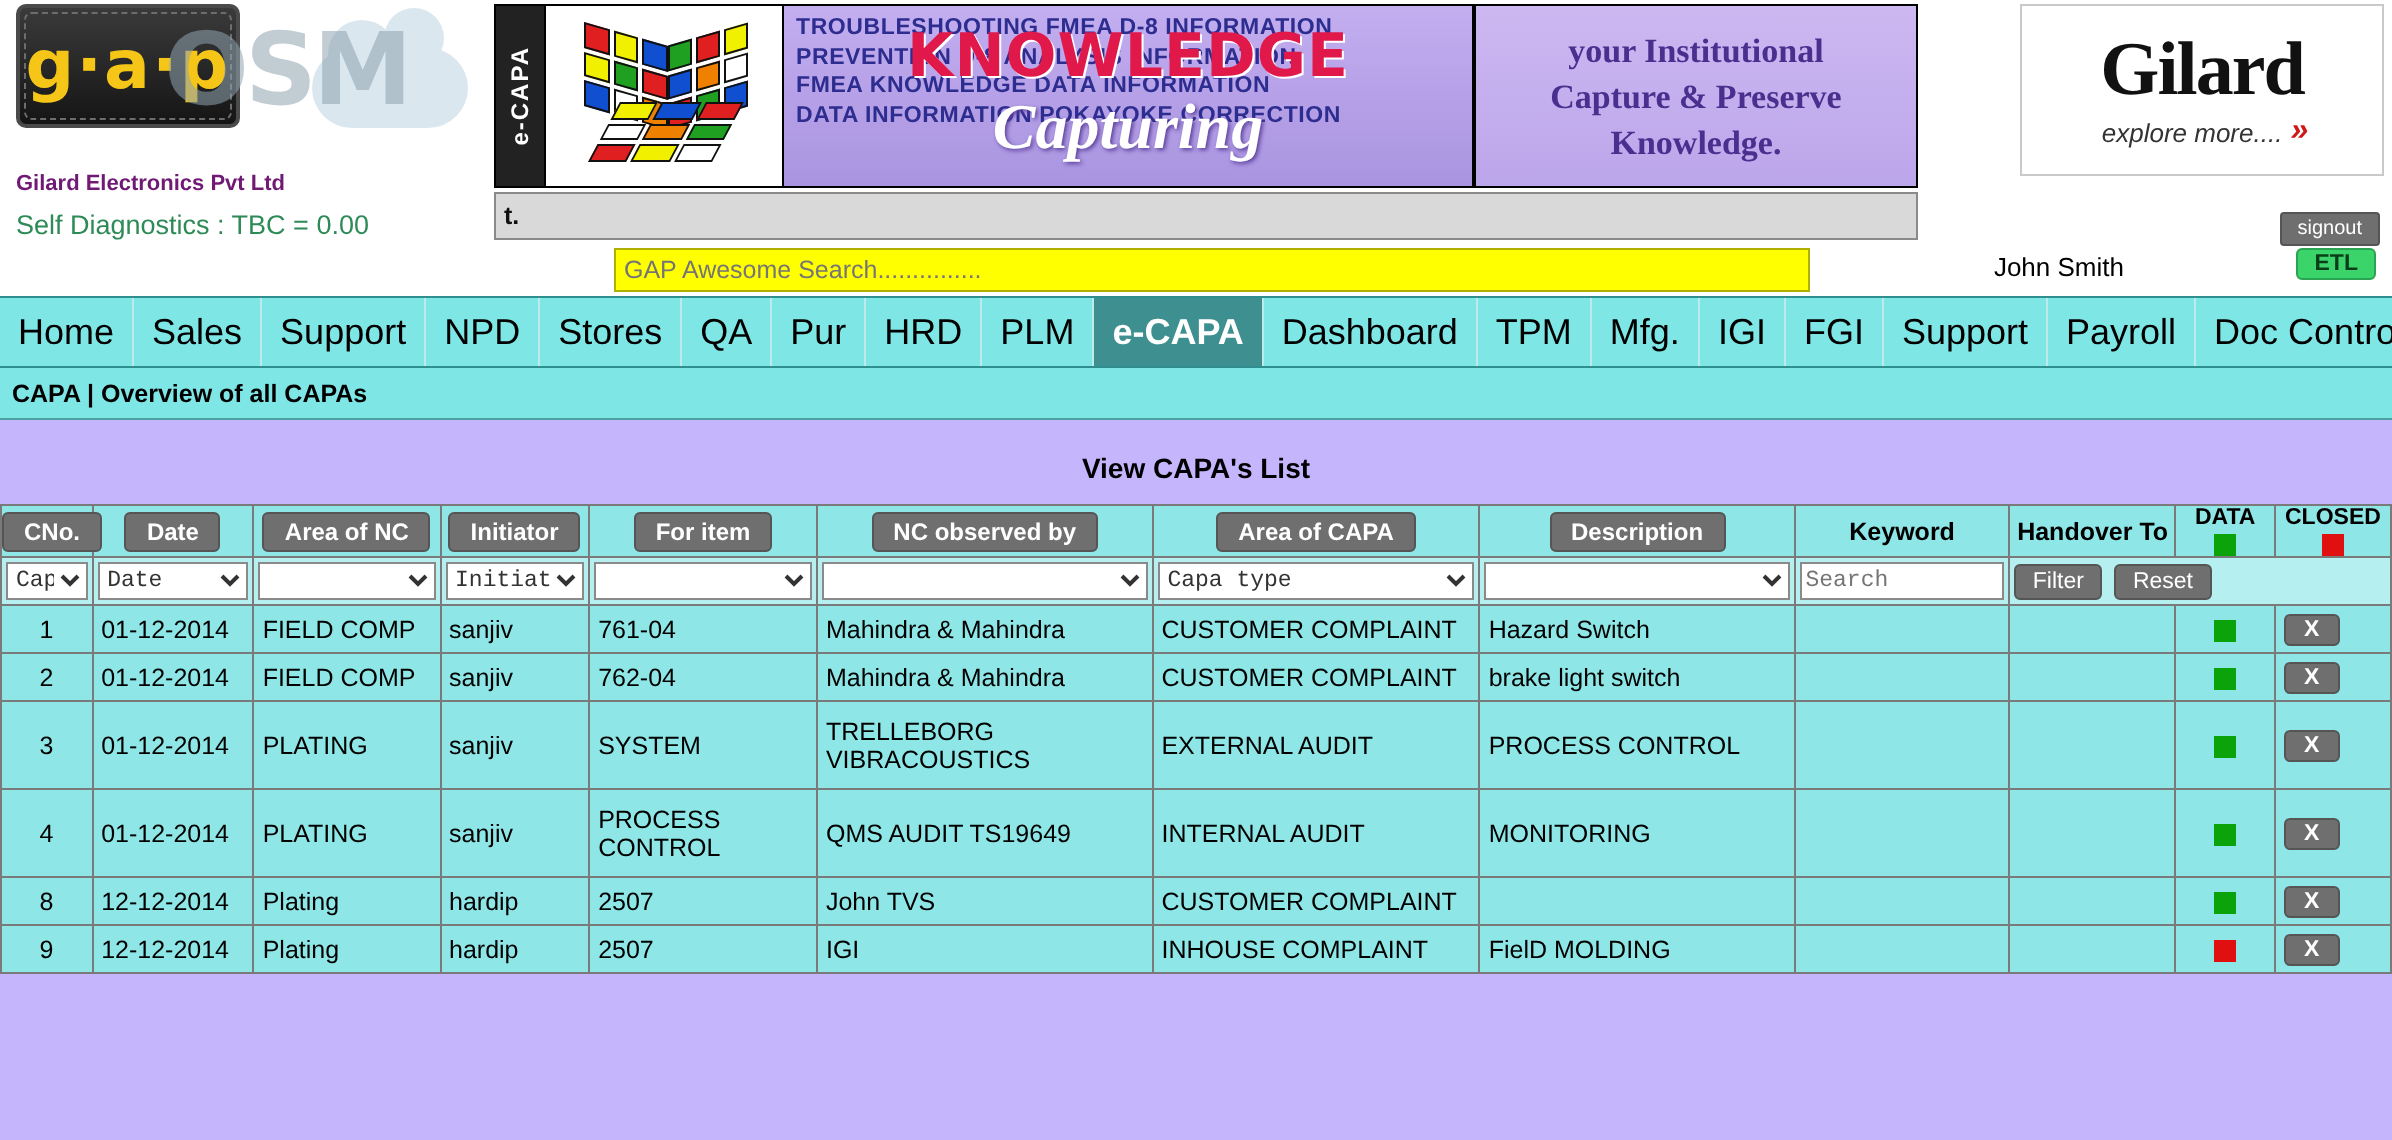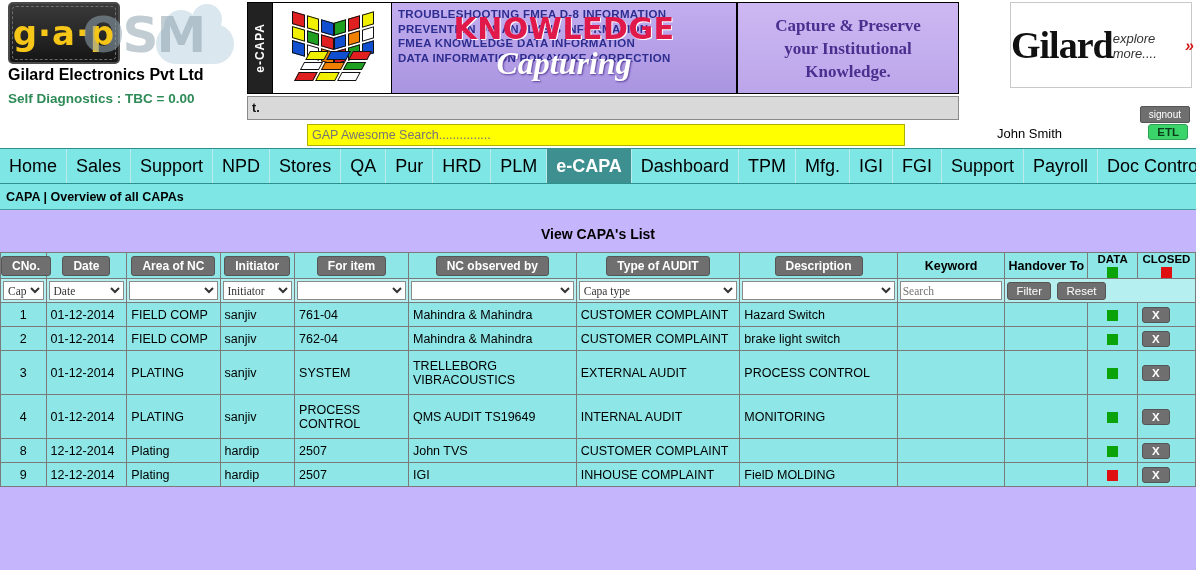--- a/index.html
+++ b/index.html
@@ -42,24 +42,24 @@
   }
   .cloud-shape:before{
     content:""; position:absolute; left:8px; top:-14px; width:34px; height:34px;
     background:#cfe0ea; border-radius:50%;
   }
   .cloud-shape:after{
     content:""; position:absolute; left:36px; top:-20px; width:30px; height:30px;
     background:#cfe0ea; border-radius:50%;
   }
   .company-name {
-    margin-top: 2px; font-size: 16px; font-weight: bold; color: #000000;
+    margin-top: 22px; font-size: 11px; font-weight: bold; color: #701a75;
   }
   .selfdiag {
-    margin-top: 7px; font-size: 13.5px; color: #2e8b57; font-weight: bold;
+    margin-top: 7px; font-size: 13.5px; color: #2e8b57; font-weight: normal;
   }
 
   
   .banner { position: absolute; left: 247px; top: 2px; width: 712px; height: 92px; display:flex; }
   .banner-tab {
     width: 26px; background: #222; color: #fff; font-size: 12px; font-weight: bold;
     display: flex; align-items: center; justify-content: center;
     border: 1px solid #000;
   }
   .banner-tab span { writing-mode: vertical-rl; transform: rotate(180deg); letter-spacing: 1px; }
@@ -113,21 +113,21 @@
   .search-input {
     position:absolute; left:60px; top:0; width:598px; height:22px;
     background:#ffff00; border:1px solid #b0b000; font-size:12.5px;
     color:#555; padding-left:4px; font-family:"Liberation Sans", sans-serif;
   }
 
   
   .gilard {
     position:absolute; right: 4px; top: 2px; width: 182px; height: 86px;
     background:#fff; border:1px solid #c9c9c9;
-    display:flex; flex-direction:row; align-items:center; justify-content:center;
+    display:flex; flex-direction:column; align-items:center; justify-content:center;
   }
   .gilard .g-name {
     font-family:"Liberation Serif", serif; font-size: 38px; font-weight:bold; color:#111;
     letter-spacing:-1px; line-height:40px;
   }
   .gilard .g-sub {
     font-size: 13px; color:#333; font-style:italic; margin-top:2px;
     display:flex; align-items:center; gap:4px;
   }
   .g-arrow { color:#d01a1a; font-weight:bold; letter-spacing:-3px; font-size:16px;}
@@ -180,21 +180,21 @@
     padding:2px 10px; border-radius:3px; border:1px solid #555;
   }
   .hdr-plain { font-size:12.5px; font-weight:bold; color:#000; }
   .hdr-open, .hdr-closed { font-size:11.5px; font-weight:bold; color:#000; line-height:12px; }
   .sq { display:block; width:11px; height:11px; margin:2px auto 0; }
   .sq.green { background:#0aa40a; }
   .sq.red { background:#e01010; }
 
   tr.filters td { background:#b5efef; height:24px; padding:1px 2px; }
   tr.filters select, tr.filters input {
-    width:100%; height:19px; font-size:11.5px; font-family:Liberation Serif, serif;
+    width:100%; height:19px; font-size:11.5px; font-family:Liberation Mono, monospace;
     border:1px solid #8a8a8a; background:#fff; color:#333;
   }
   .fbtn {
     display:inline-block; background:#6f6f6f; color:#fff; font-size:11.5px;
     padding:2px 8px; border-radius:3px; border:1px solid #555; margin-right:3px;
   }
 
   tbody td { background:#8ee6e6; height:24px; padding:2px 4px; vertical-align:middle; }
   tbody td.num { text-align:center; }
   .xbtn {
@@ -263,22 +263,22 @@
       </div>
       <div class="banner-knowledge">
         <div class="kw-bg" style="white-space:pre-line">TROUBLESHOOTING   FMEA    D-8    INFORMATION
 PREVENTION D-8 ANALYSIS INFORMATION
 FMEA  KNOWLEDGE  DATA   INFORMATION
 DATA INFORMATION  POKAYOKE   CORRECTION</div>
         <div class="kw-title">KNOWLEDGE</div>
         <div class="kw-sub">Capturing</div>
       </div>
       <div class="banner-capture">
+        <div>your Institutional</div>
         <div>Capture &amp; Preserve</div>
-        <div>your Institutional</div>
         <div>Knowledge.</div>
       </div>
     </div>
 
     <div class="marquee">
       <span class="dot">t.</span>
     </div>
 
     <div class="searchrow">
       <input class="search-input" type="text" placeholder="GAP Awesome Search..............." style="">
@@ -344,21 +344,21 @@
           <col style="width:56px">
       </colgroup>
       <thead>
         <tr>
           <th><span class="hdr-btn">CNo.</span></th>
           <th><span class="hdr-btn">Date</span></th>
           <th><span class="hdr-btn">Area of NC</span></th>
           <th><span class="hdr-btn">Initiator</span></th>
           <th><span class="hdr-btn">For item</span></th>
           <th><span class="hdr-btn">NC observed by</span></th>
-          <th><span class="hdr-btn">Type of AUDIT</span></th>
+          <th><span class="hdr-btn">Area of CAPA</span></th>
           <th><span class="hdr-btn">Description</span></th>
           <th><span class="hdr-plain">Keyword</span></th>
           <th><span class="hdr-plain">Handover To</span></th>
           <th>
             <div class="hdr-open">DATA</div>
             <span class="sq green"></span>
           </th>
           <th>
             <div class="hdr-closed">CLOSED</div>
             <span class="sq red"></span>

